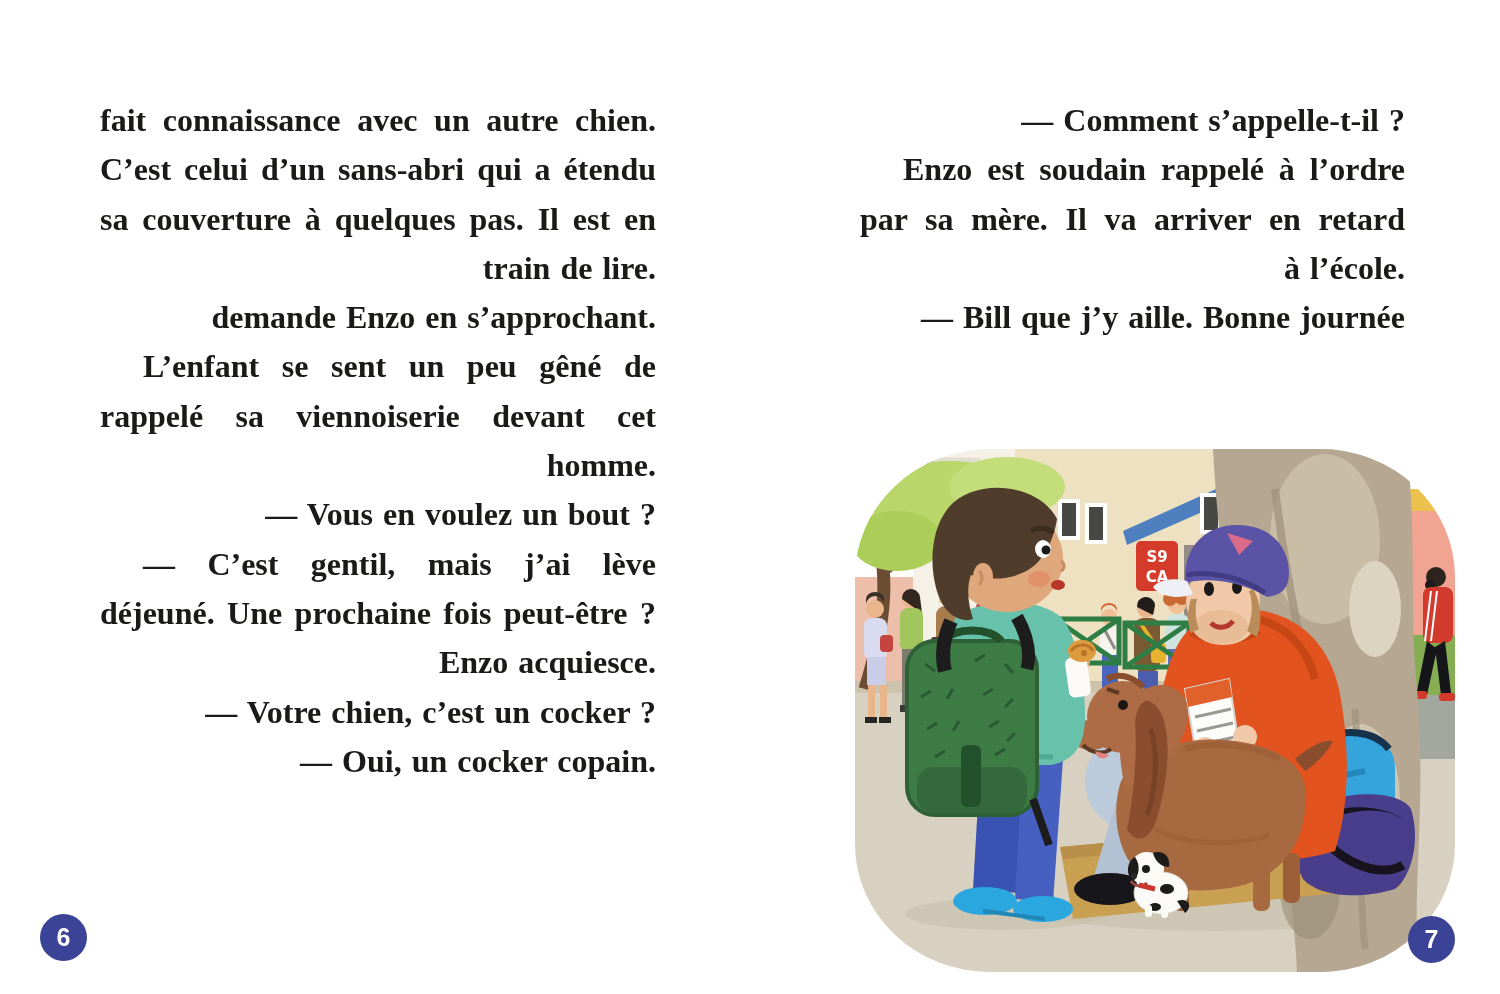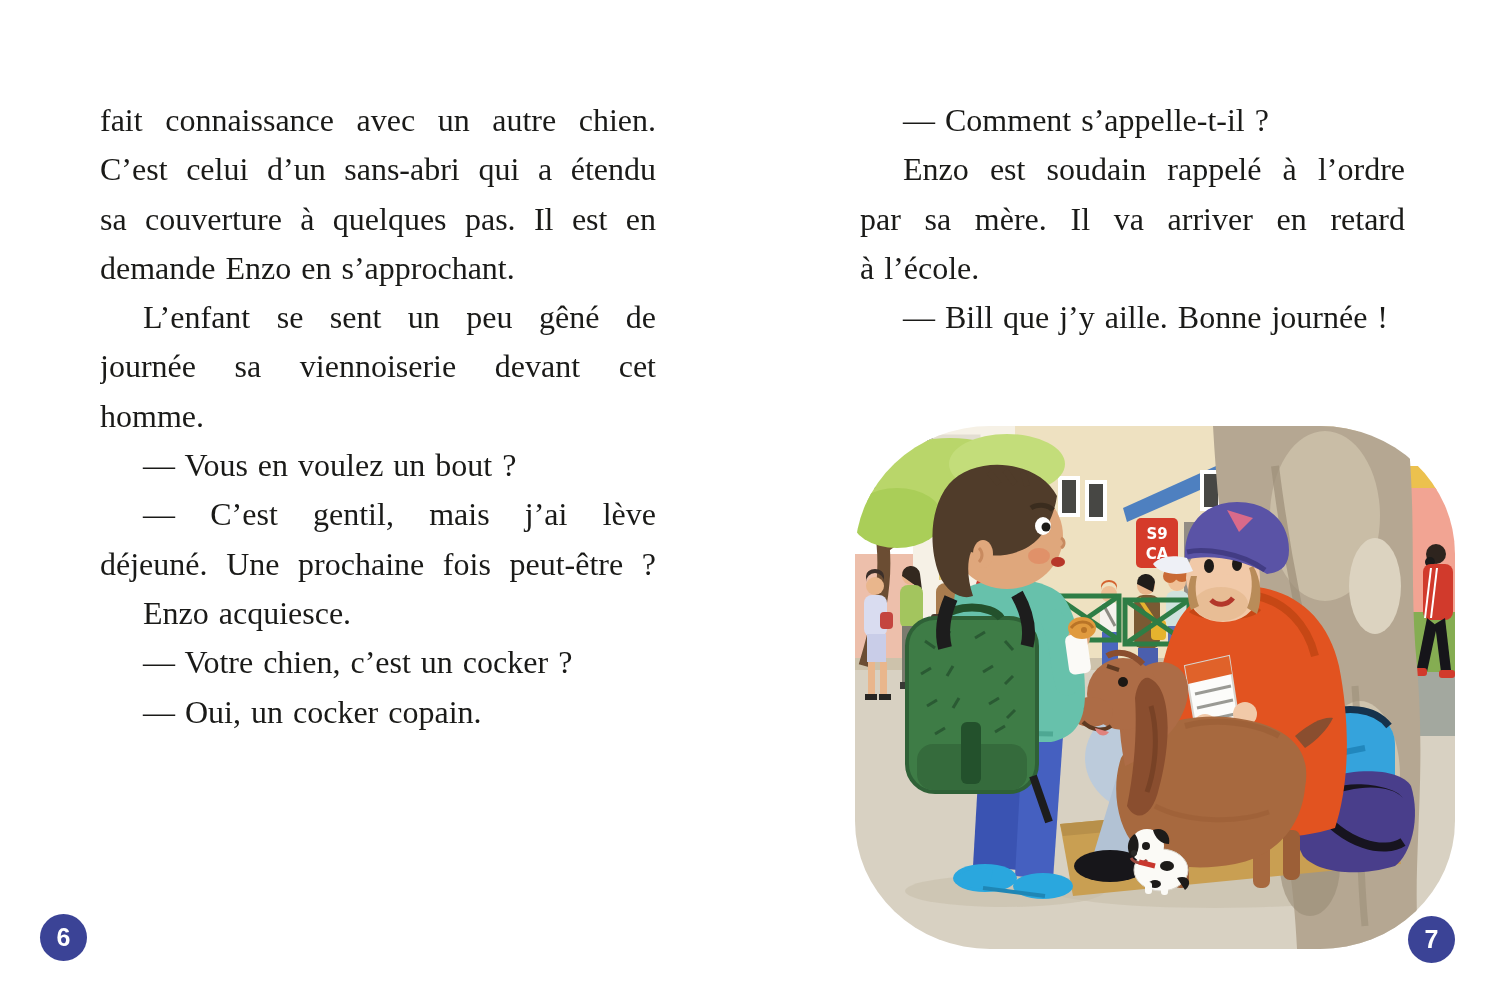--- a/index.html
+++ b/index.html
@@ -2,52 +2,53 @@
 <html><head>
 <meta charset="utf-8">
 <style>
   html,body{margin:0;padding:0;}
   body{
     width:1500px;height:994px;position:relative;overflow:hidden;
     background:#ffffff;
     font-family:"Liberation Serif","DejaVu Serif",serif;
     color:#1a1a18;
   }
-  .text-col{position:absolute;top:96px;}
+  .text-col{position:absolute;top:96px;font-weight:bold;}
   #left-col{left:100px;width:556px;}
   #right-col{left:860px;width:545px;}
   .line{
     font-size:32px;line-height:49.3px;height:49.3px;
-    word-spacing:2px;white-space:normal;overflow:hidden;
+    word-spacing:2px;white-space:normal;overflow:hidden;text-align:right;
   }
   .line.indent{padding-left:43px;}
   .line.justify{text-align:justify;text-align-last:justify;text-justify:inter-word;}
   .page-badge{
     position:absolute;width:47px;height:47px;border-radius:50%;
     background:#3b4396;color:#ffffff;
     display:flex;align-items:center;justify-content:center;
     font-family:"Liberation Sans","DejaVu Sans",sans-serif;
     font-size:25px;font-weight:bold;
   }
   #badge-left{left:40px;top:914px;}
   #badge-right{left:1408px;top:916px;}
   #illustration-wrap{
-    position:absolute;left:855px;top:426px;width:600px;height:447px;
+    position:absolute;left:855px;top:449px;width:600px;height:447px;
   }
 </style>
 </head>
 <body>
 
 <div id="left-col" class="text-col">
     <div class="line justify">fait connaissance avec un autre chien.</div>
     <div class="line justify">C’est celui d’un sans-abri qui a étendu</div>
     <div class="line justify">sa couverture à quelques pas. Il est en</div>
+    <div class="line">train de lire.</div>
     <div class="line">demande Enzo en s’approchant.</div>
     <div class="line indent justify">L’enfant se sent un peu gêné de</div>
-    <div class="line justify">journée sa viennoiserie devant cet</div>
+    <div class="line justify">rappelé sa viennoiserie devant cet</div>
     <div class="line">homme.</div>
     <div class="line indent">— Vous en voulez un bout ?</div>
     <div class="line indent justify">— C’est gentil, mais j’ai lève</div>
     <div class="line justify">déjeuné. Une prochaine fois peut-être ?</div>
     <div class="line indent">Enzo acquiesce.</div>
     <div class="line indent">— Votre chien, c’est un cocker ?</div>
     <div class="line indent">— Oui, un cocker copain.</div>
   </div>
 <div id="right-col" class="text-col">
     <div class="line indent">— Comment s’appelle-t-il ?</div>

